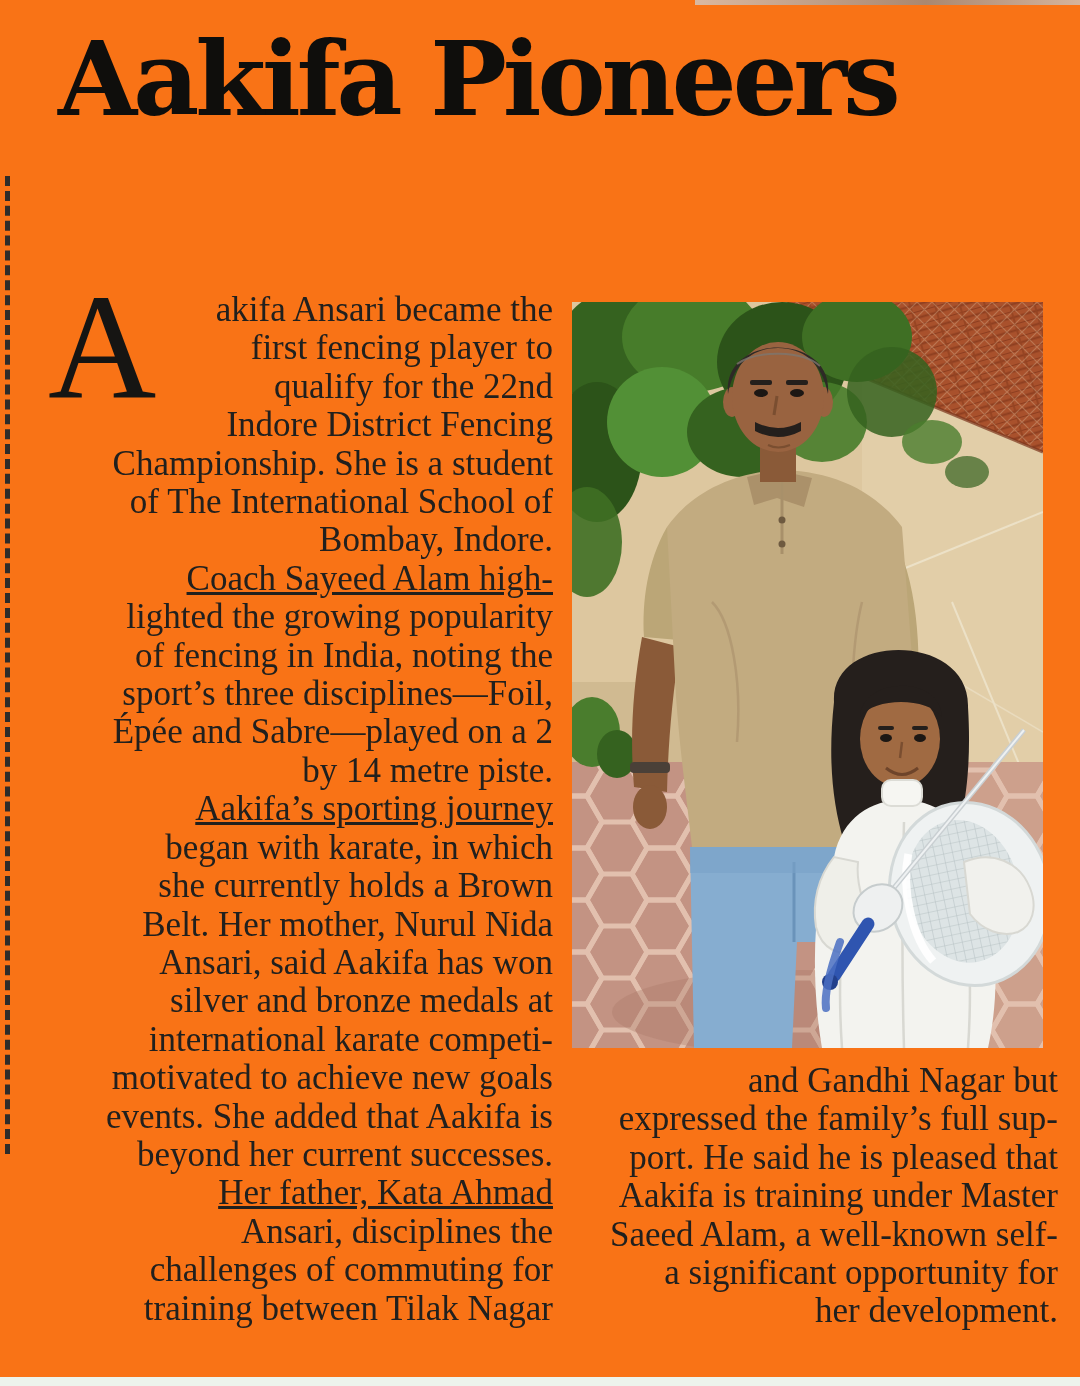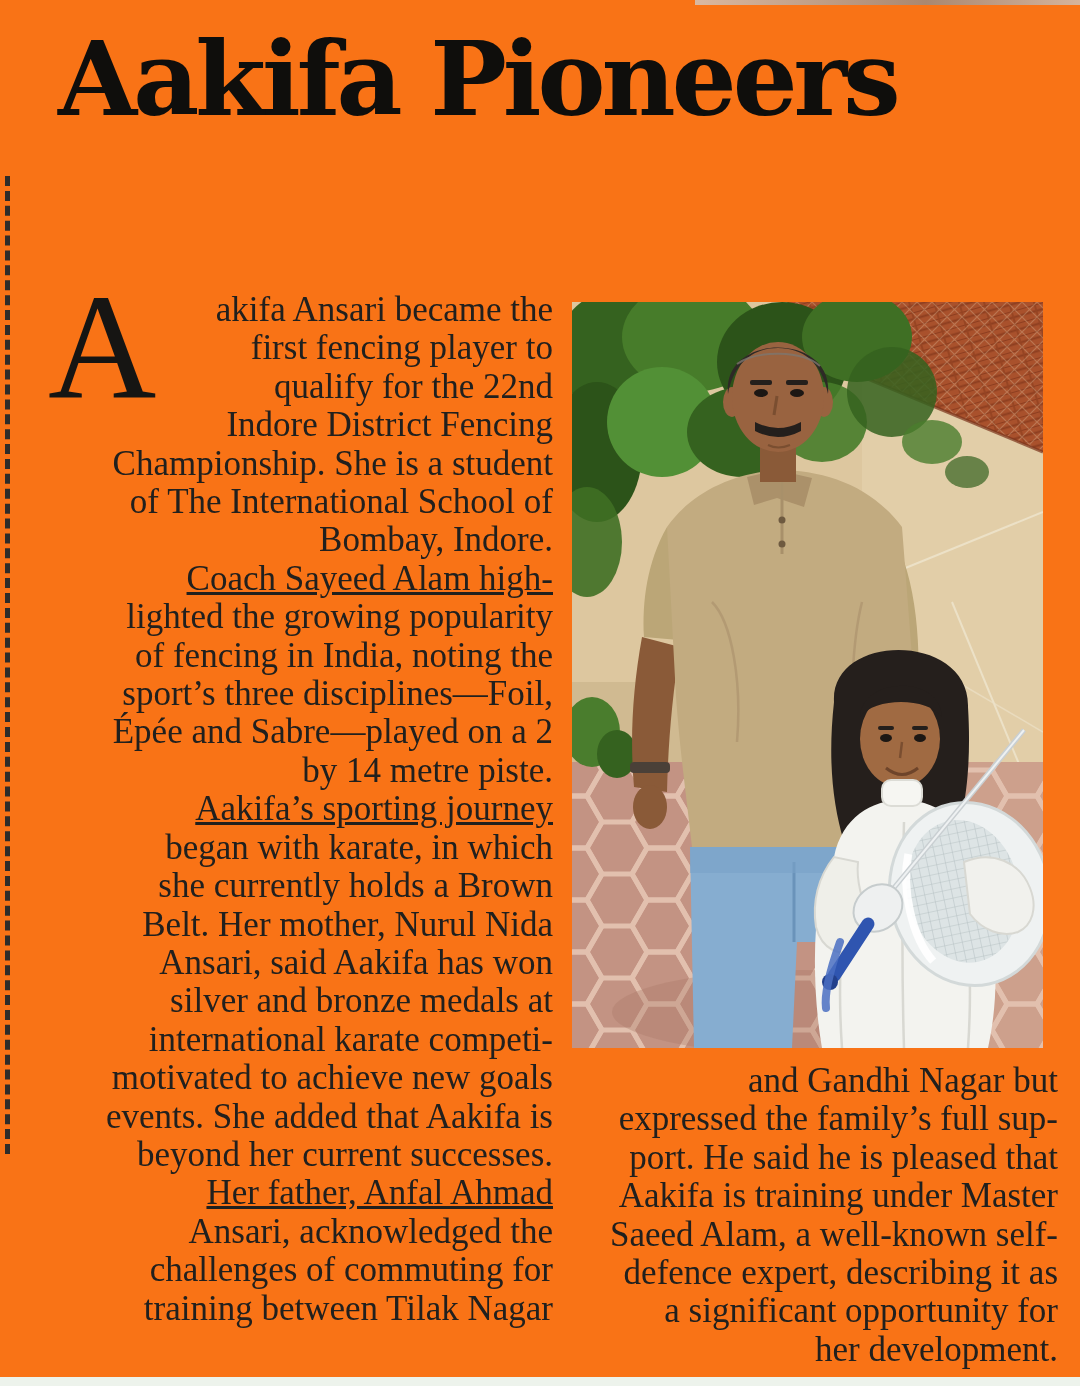--- a/index.html
+++ b/index.html
@@ -88,22 +88,22 @@
         <div class="tline">she currently holds a Brown</div>
         <div class="tline">Belt. Her mother, Nurul Nida</div>
         <div class="tline">Ansari, said Aakifa has won</div>
         <div class="tline">silver and bronze medals at</div>
         <div class="tline">international karate competi-</div>
         <div class="tline">motivated to achieve new goals</div>
         <div class="tline">events. She added that Aakifa is</div>
         <div class="tline">beyond her current successes.</div>
       </div>
     <div class="para indent">
-        <div class="tline">Her father, Anfal Ahmad</div>
-        <div class="tline">Ansari, acknowledged the</div>
+        <div class="tline">Her father, Kata Ahmad</div>
+        <div class="tline">Ansari, disciplines the</div>
         <div class="tline">challenges of commuting for</div>
         <div class="tline">training between Tilak Nagar</div>
       </div>
   </div>
 
   <svg class="photo" viewBox="0 0 471 746" preserveAspectRatio="none" xmlns="http://www.w3.org/2000/svg">
     <defs>
       <pattern id="tiles" width="24" height="13" patternUnits="userSpaceOnUse" patternTransform="rotate(-16)">
         <rect width="24" height="13" fill="#a9512c"></rect>
         <path d="M0 0H24M0 6.5H24" stroke="#8d3e20" stroke-width="1.8"></path>
@@ -239,20 +239,19 @@
     <path d="M392 560 C420 548 448 560 458 586 C466 606 460 624 446 630 C430 636 410 628 398 612 Z" fill="#f1f1ed" stroke="#d8d8d2" stroke-width="2"></path>
   </svg>
 
   <div class="col col-right">
     <div class="para">
         <div class="tline">and Gandhi Nagar but</div>
         <div class="tline">expressed the family’s full sup-</div>
         <div class="tline">port. He said he is pleased that</div>
         <div class="tline">Aakifa is training under Master</div>
         <div class="tline">Saeed Alam, a well-known self-</div>
-        <div class="tline">defence expert, describing it as</div>
         <div class="tline">a significant opportunity for</div>
         <div class="tline">her development.</div>
       </div>
   </div>
 
   <div class="bottom-strip"></div>
 </div>
 
 </body></html>

